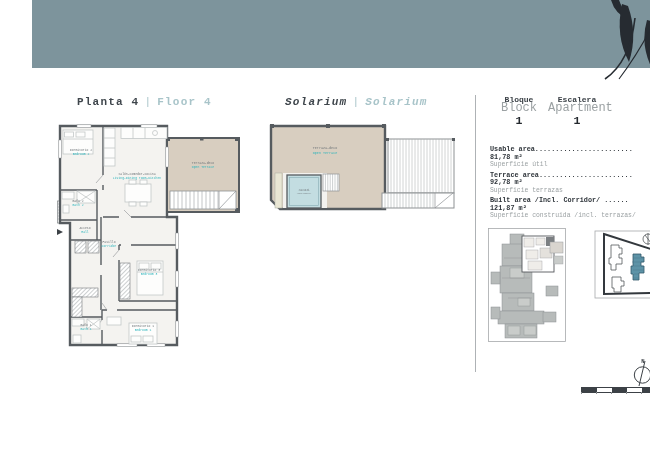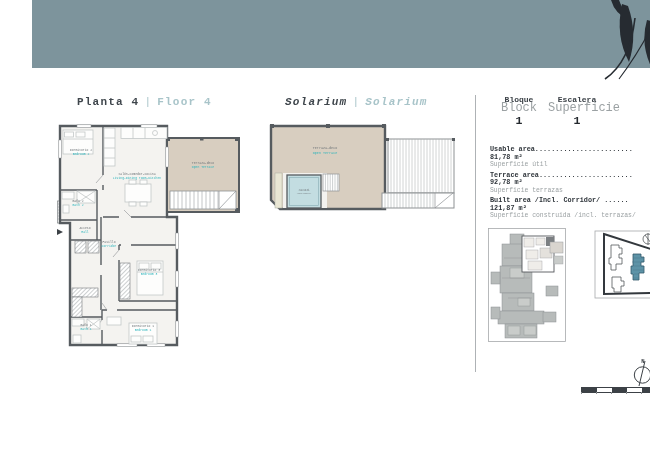--- a/index.html
+++ b/index.html
@@ -212,21 +212,21 @@
   <div class="divider"></div>
 
   <div class="info-cols">
     <div class="info-col">
       <div class="info-es">Bloque</div>
       <div class="info-en">Block</div>
       <div class="info-val">1</div>
     </div>
     <div class="info-col">
       <div class="info-es">Escalera</div>
-      <div class="info-en">Superficie</div>
+      <div class="info-en">Apartment</div>
       <div class="info-val">1</div>
     </div>
   </div>
 
   <div class="areas">
     <div class="area-row">
       <span>Usable area........................</span>
       <span>81,78 m²</span>
     </div>
     <div class="area-sub">Superficie útil</div>

